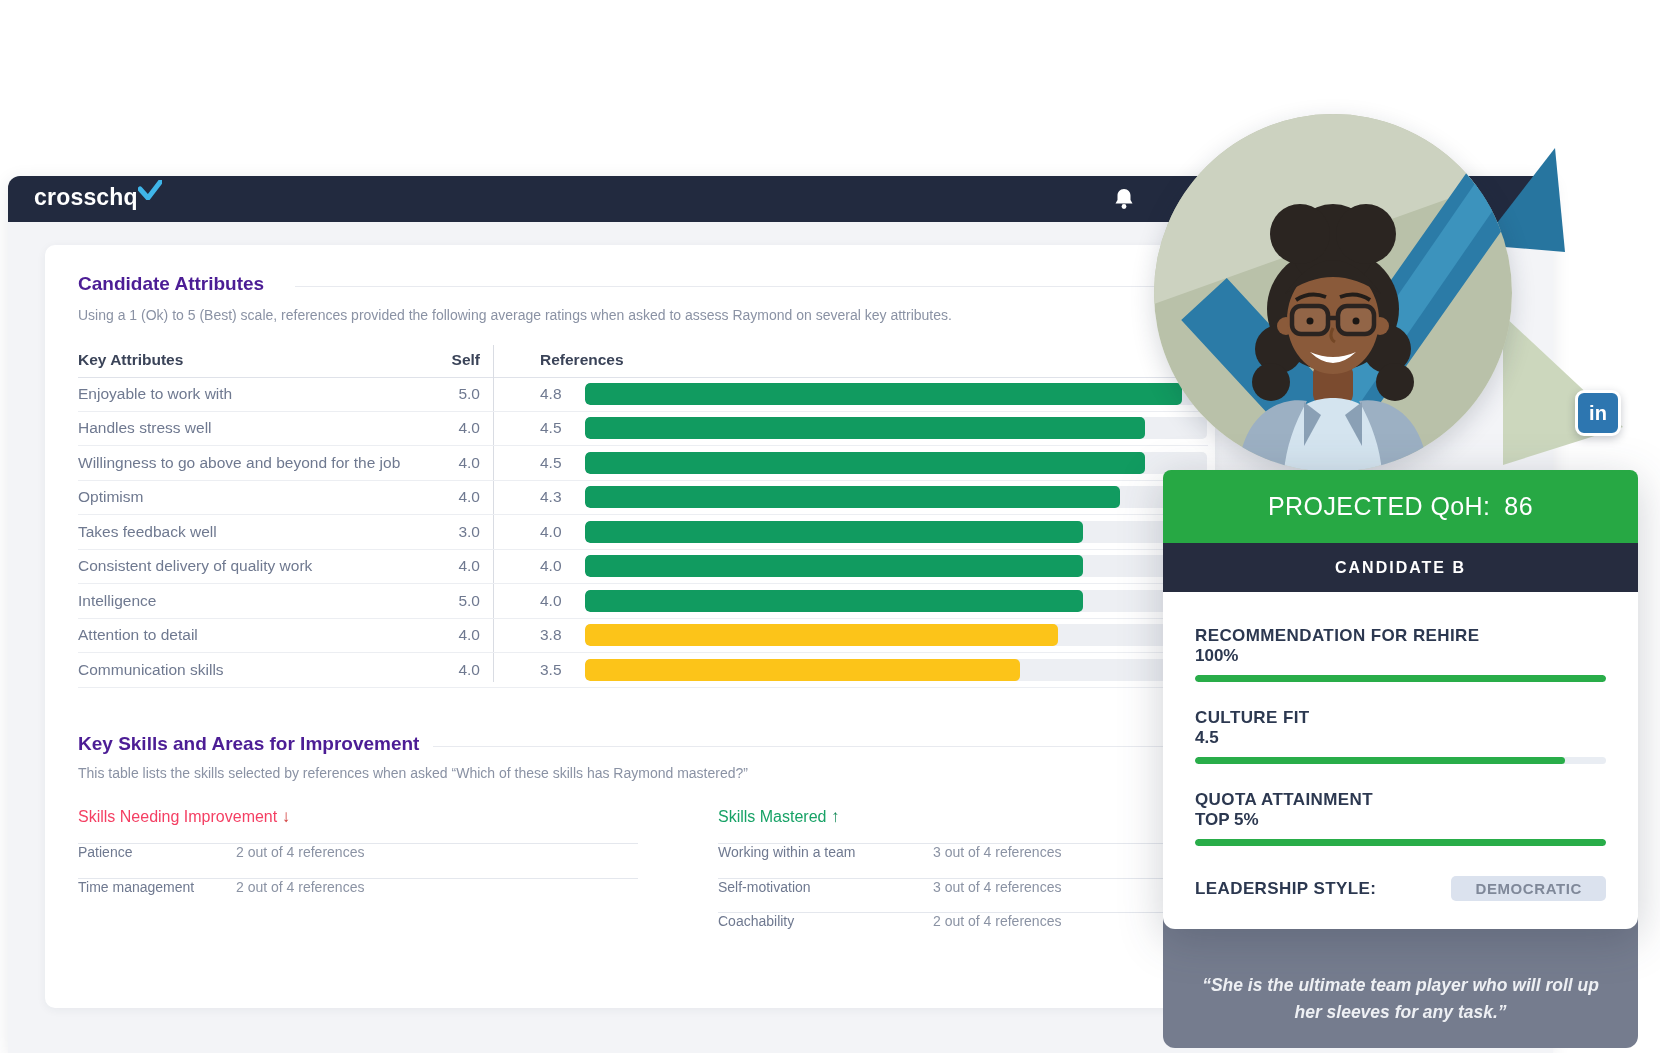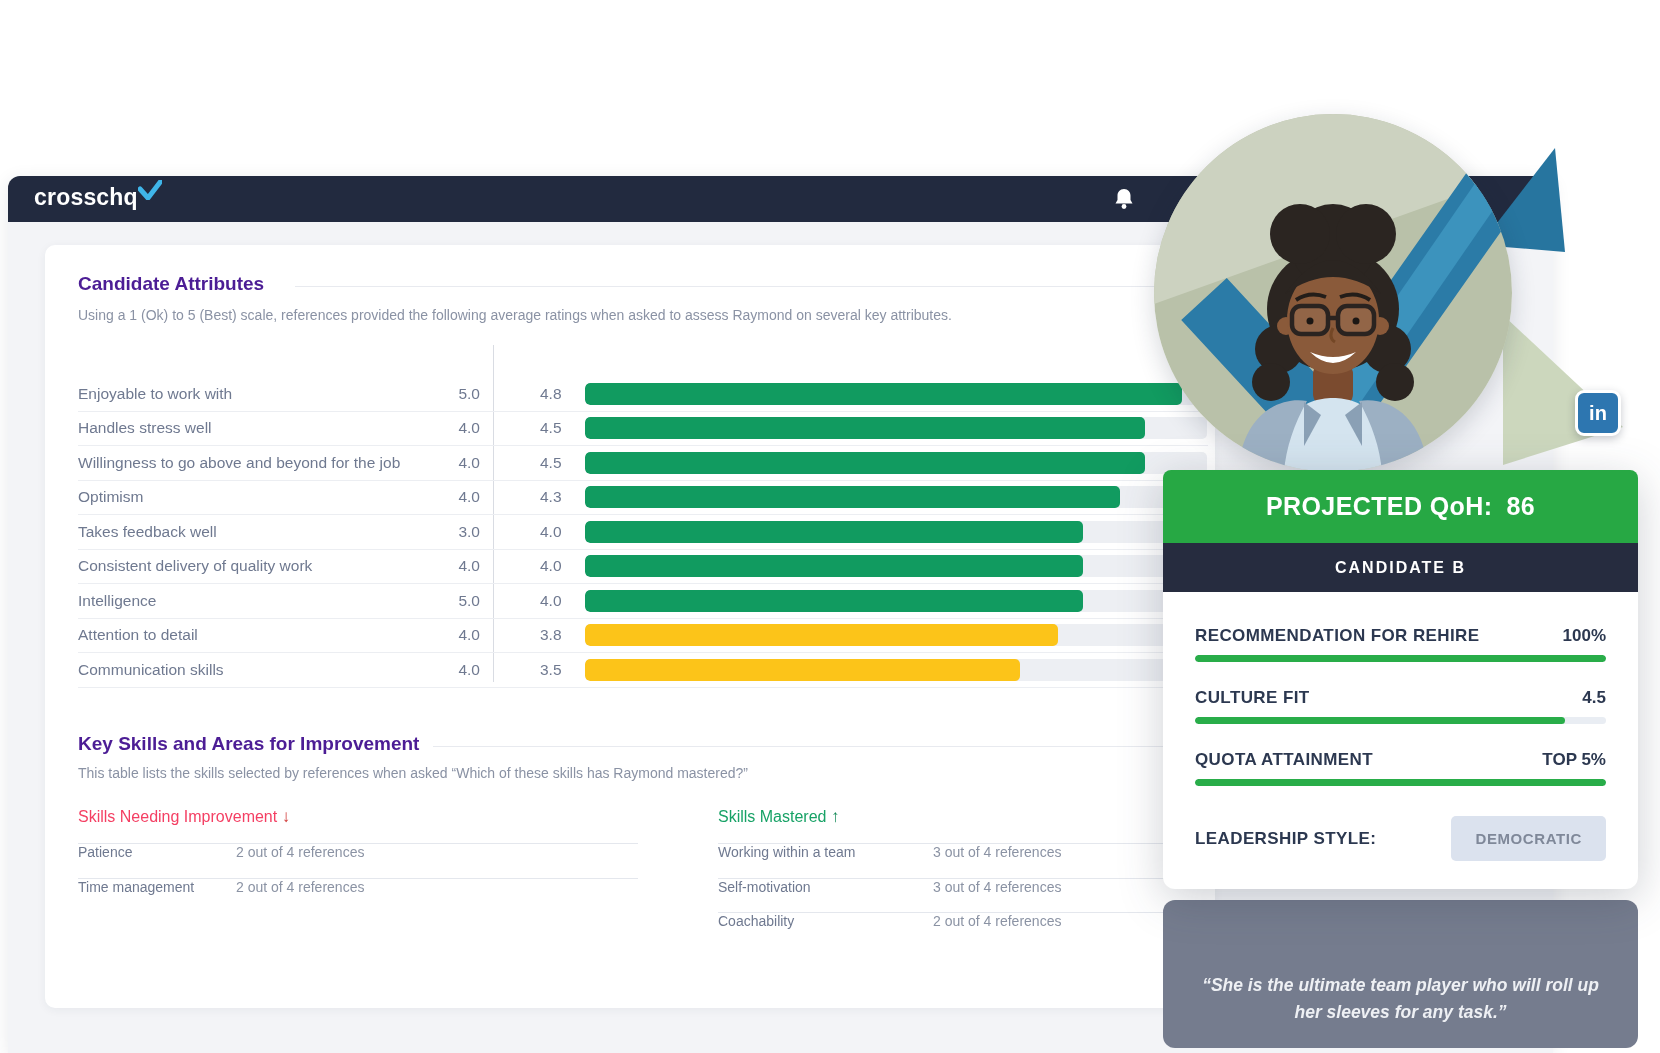--- a/index.html
+++ b/index.html
@@ -61,35 +61,35 @@
             color:#fff;font-weight:bold;font-size:20px;box-shadow:0 3px 8px rgba(30,40,60,.25);}
 
   
   .qoh-quote{position:absolute;left:1163px;top:900px;width:475px;height:148px;background:#757c8e;
              border-radius:12px;z-index:4;display:flex;align-items:flex-end;justify-content:center;}
   .qoh-quote p{margin:13px 30px 22px;font-size:17.5px;font-style:italic;font-weight:bold;
                color:#eef0f4;text-align:center;line-height:1.55;}
   .qoh-card{position:absolute;left:1163px;top:470px;width:475px;z-index:4;
             filter:drop-shadow(0 10px 22px rgba(30,40,60,.22));}
   .qoh-header{height:73px;background:#27a844;border-radius:8px 8px 0 0;display:flex;
-              align-items:center;justify-content:center;color:#fff;font-size:25px;font-weight:bold;letter-spacing:.4px;}
+              align-items:center;justify-content:center;color:#fff;font-size:25px;font-weight:normal;letter-spacing:.4px;}
   .qoh-header .score{margin-left:14px;}
   .qoh-cand{height:49px;background:#262c3f;display:flex;align-items:center;justify-content:center;
             color:#fff;font-size:16px;font-weight:bold;letter-spacing:2px;}
   .qoh-body{background:#fff;border-radius:0 0 12px 12px;padding:34px 32px 28px;}
   .stat{margin-bottom:26px;}
-  .stat-top{display:flex;justify-content:space-between;align-items:baseline;margin-bottom:9px;}
+  .stat-top{display:flex;justify-content:space-between;align-items:baseline;margin-bottom:9px;flex-direction:column;}
   .stat-label{font-size:17px;font-weight:bold;color:#2c3850;letter-spacing:.4px;}
   .stat-value{font-size:17px;font-weight:bold;color:#2c3850;}
   .stat-line{height:7px;background:#e9edf3;border-radius:4px;overflow:hidden;}
   .stat-line i{display:block;height:100%;background:#29ad49;border-radius:4px;}
   .lead-row{display:flex;justify-content:space-between;align-items:center;margin-top:30px;}
   .lead-label{font-size:17px;font-weight:bold;color:#2c3850;letter-spacing:.4px;}
   .lead-pill{background:#dbe2ee;color:#7f8899;font-size:15px;font-weight:bold;letter-spacing:.6px;
-             padding:14px 24px;border-radius:5px;}
+             padding:4px 24px;border-radius:5px;}
 </style>
 </head>
 <body>
 
 <div class="stage">
 
   <div class="app-window">
     <div class="navbar">
       <div class="logo">crosschq</div>
       <svg class="logo-check" width="24" height="20" viewBox="0 0 24 20">
@@ -112,20 +112,25 @@
         <div class="sub">Sitterstr</div>
       </div>
     </div>
   </div>
 
   <div class="panel">
     <div class="sec-title" style="left:33px;top:28px;">Candidate Attributes</div>
     <div class="sec-rule" style="left:250px;right:26px;top:41px;"></div>
     <div class="sec-desc" style="left:33px;top:62px;">Using a 1 (Ok) to 5 (Best) scale, references provided the following average ratings when asked to assess Raymond on several key attributes.</div>
 
+    <div class="thead">
+      <span class="th-attr">Key Attributes</span>
+      <span class="th-self">Self</span>
+      <span class="th-ref">References</span>
+    </div>
     <div class="vdiv"></div>
     <div class="arows">
         <div class="arow">
           <span class="aname">Enjoyable to work with</span>
           <span class="aself">5.0</span>
           <span class="aref">4.8</span>
           <span class="abar">
             <i style="width:96%;background:#119b60"></i>
           </span>
         </div>

